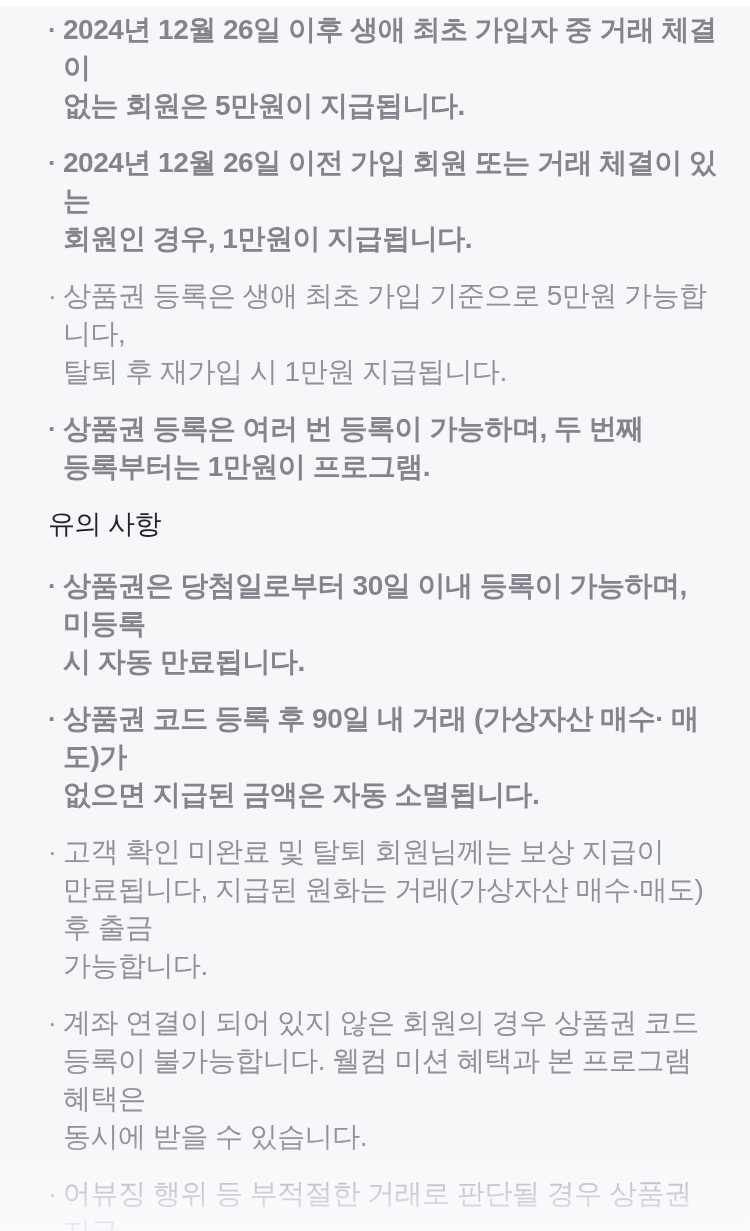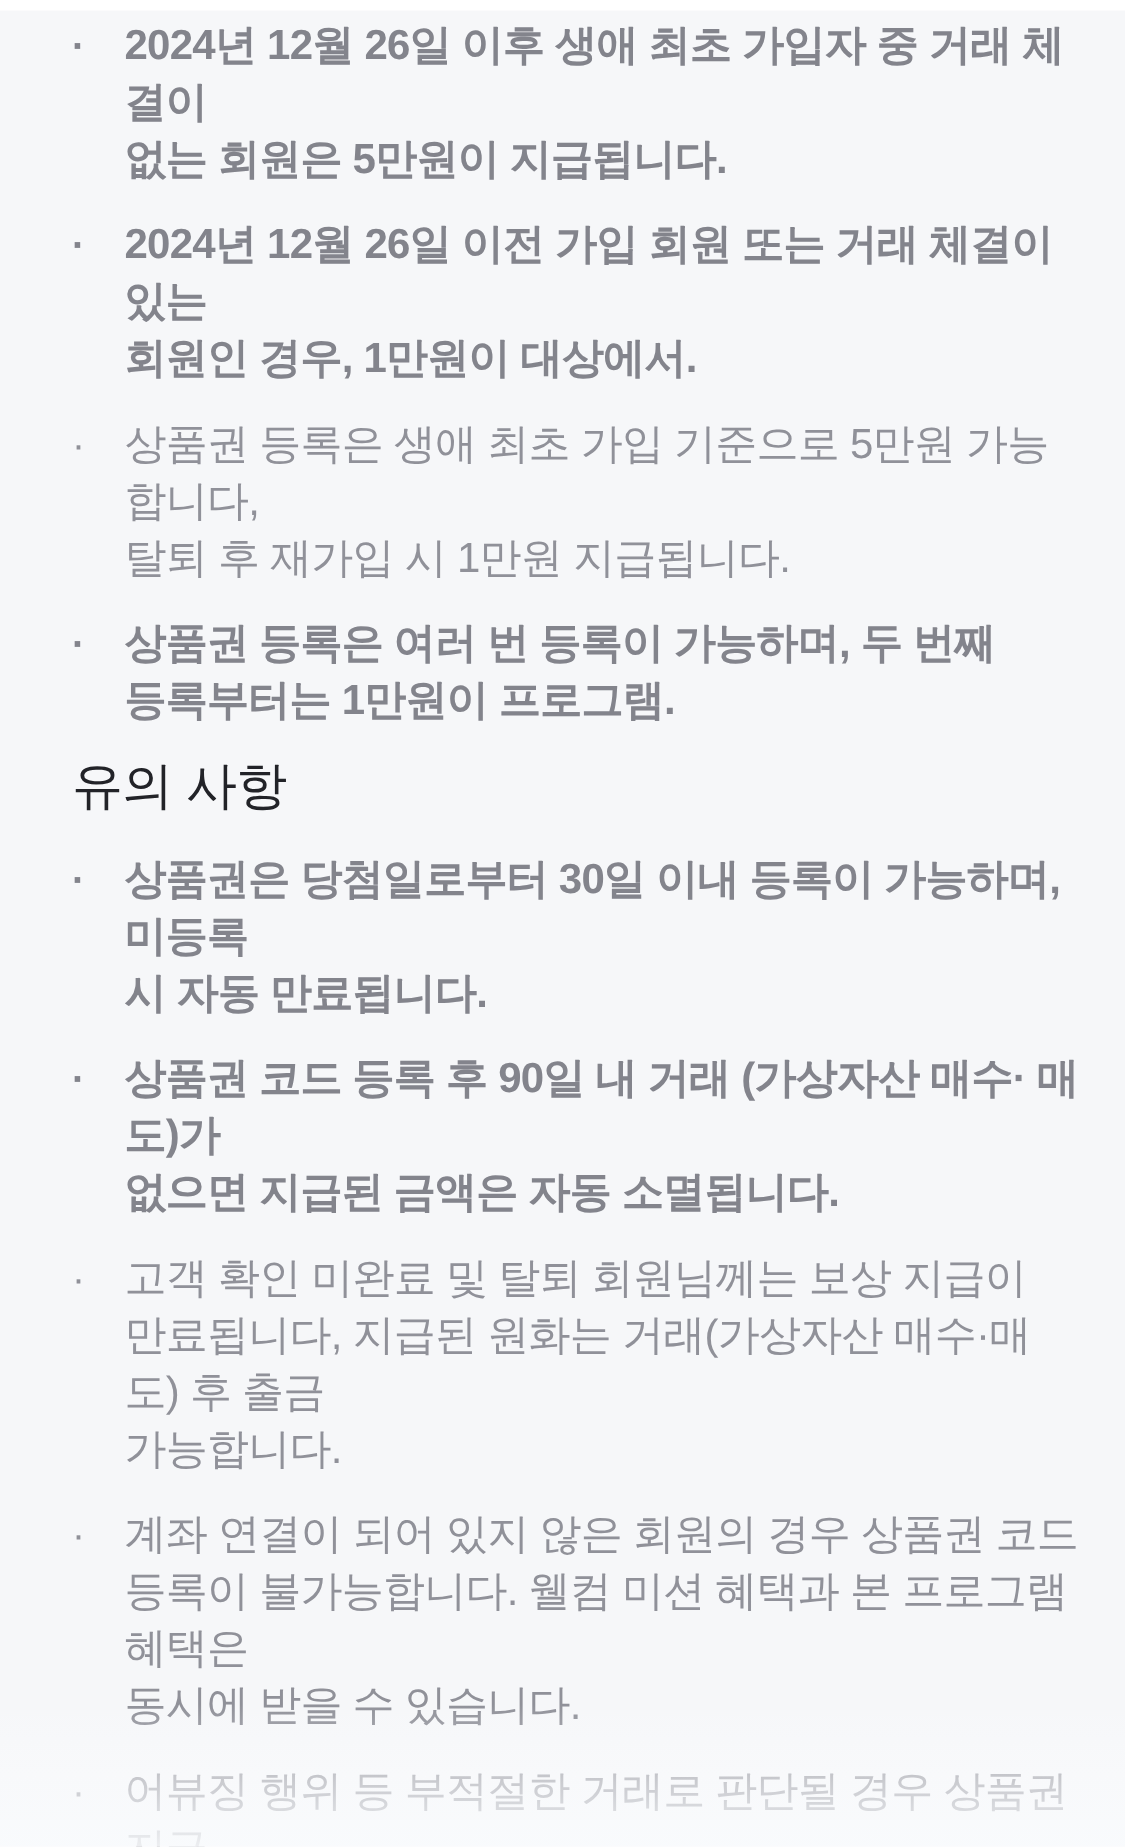--- a/index.html
+++ b/index.html
@@ -42,25 +42,24 @@
     color: #83848c;
   }
   .bullet .dot {
     flex: none;
     width: 15px;
     font-size: 26px;
   }
   .bullet .bullet-text {
     flex: 1;
     white-space: pre-line;
-    margin-left: 20px;
   }
   .section-heading {
     margin-bottom: 24px;
-    font-size: 34px;
+    font-size: 27px;
     font-weight: 400;
     line-height: 38px;
     letter-spacing: -0.5px;
     color: #222328;
   }
   .bottom-fade {
     position: absolute;
     left: 0; bottom: 0;
     width: 100%;
     height: 95px;
@@ -81,21 +80,21 @@
 
     <div class="bullet bold">
       <span class="dot">·</span>
       <span class="bullet-text">2024년 12월 26일 이후 생애 최초 가입자 중 거래 체결이
 없는 회원은 5만원이 지급됩니다.</span>
     </div>
 
     <div class="bullet bold">
       <span class="dot">·</span>
       <span class="bullet-text">2024년 12월 26일 이전 가입 회원 또는 거래 체결이 있는
-회원인 경우, 1만원이 대상에서.</span>
+회원인 경우, 1만원이 지급됩니다.</span>
     </div>
 
     <div class="bullet">
       <span class="dot">·</span>
       <span class="bullet-text">상품권 등록은 생애 최초 가입 기준으로 5만원 가능합니다,
 탈퇴 후 재가입 시 1만원 지급됩니다.</span>
     </div>
 
     <div class="bullet bold">
       <span class="dot">·</span>

